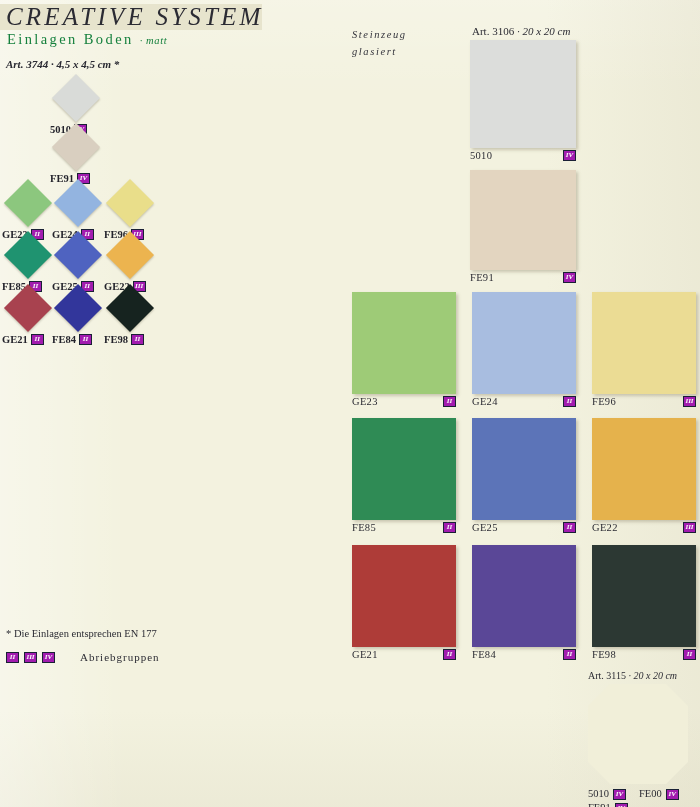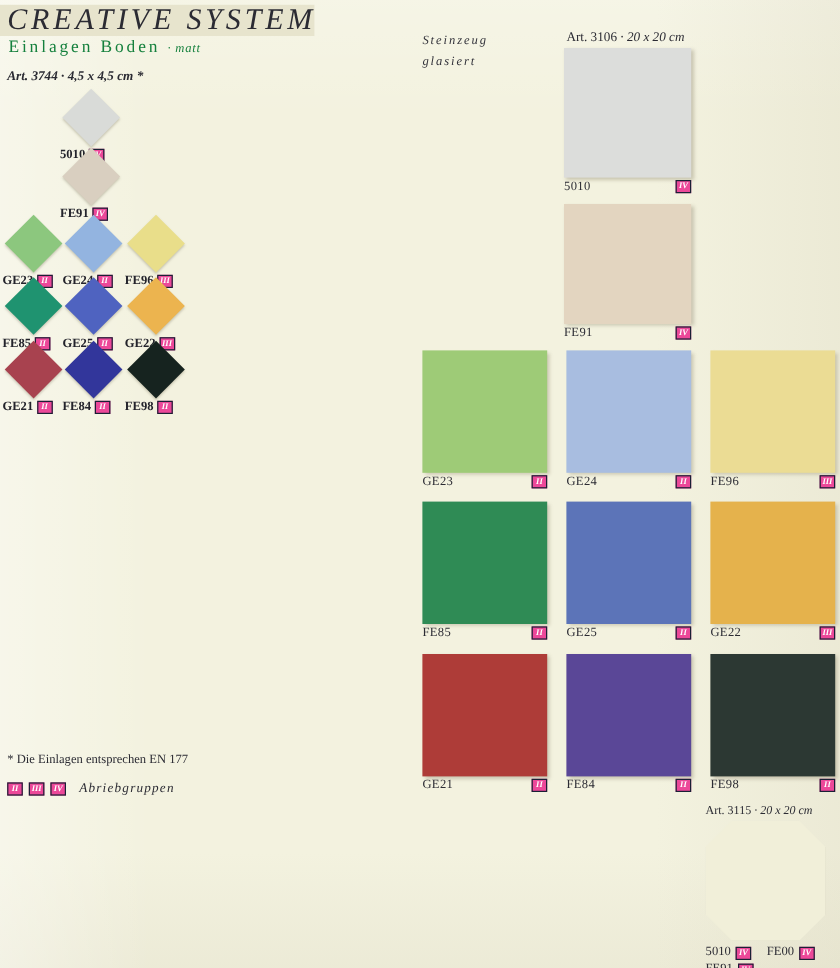--- a/index.html
+++ b/index.html
@@ -80,21 +80,21 @@
     font-weight: bold;
     color: #23232b;
     white-space: nowrap;
     display: flex;
     align-items: center;
     gap: 3px;
     margin-top: 1px;
   }
   .abr {
     display: inline-block;
-    background: #ec4899;
+    background: #a21caf;
     color: #ffffff;
     font-size: 7px;
     font-weight: bold;
     font-style: italic;
     line-height: 9px;
     height: 9px;
     min-width: 9px;
     padding: 0 1px;
     text-align: center;
     vertical-align: middle;
@@ -146,23 +146,22 @@
   }
   .abr-legend {
     position: absolute;
     left: 6px; top: 651px;
     display: flex;
     align-items: center;
     gap: 5px;
     font-size: 11px;
   }
   .abr-legend .lbl {
-    font-style: italic;
     letter-spacing: 1px;
-    margin-left: 6px;
+    margin-left: 20px;
     color: #2b2b33;
   }
   .para {
     position: absolute;
     left: 6px; top: 678px;
     width: 340px;
     font-style: italic;
     font-size: 11px;
     line-height: 14.6px;
     color: #2b2b33;

